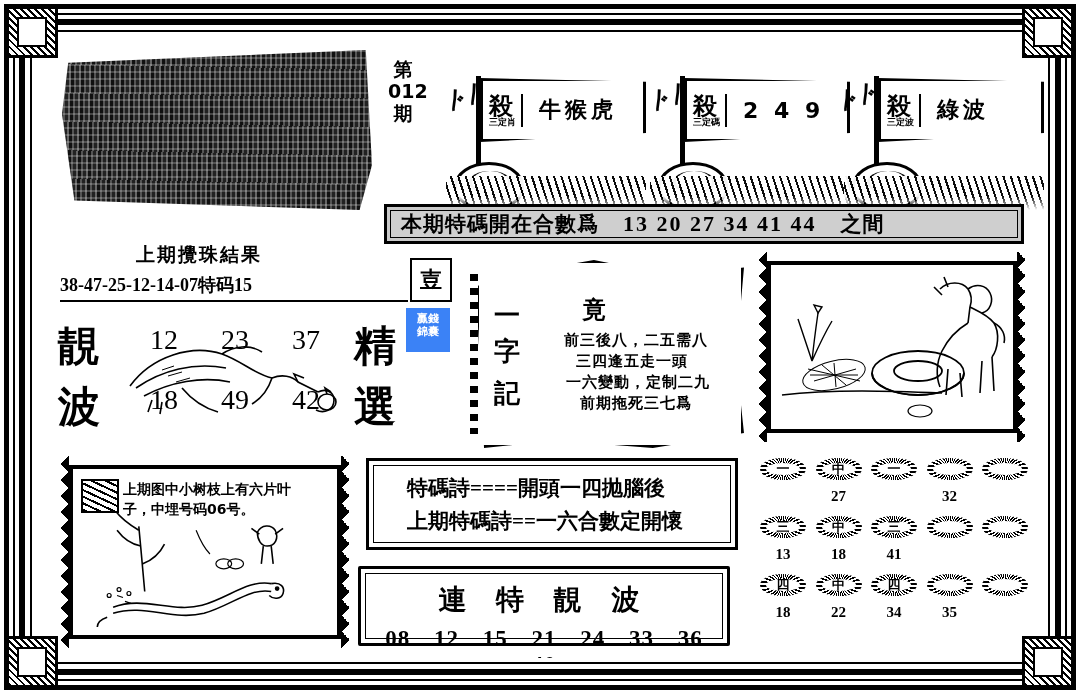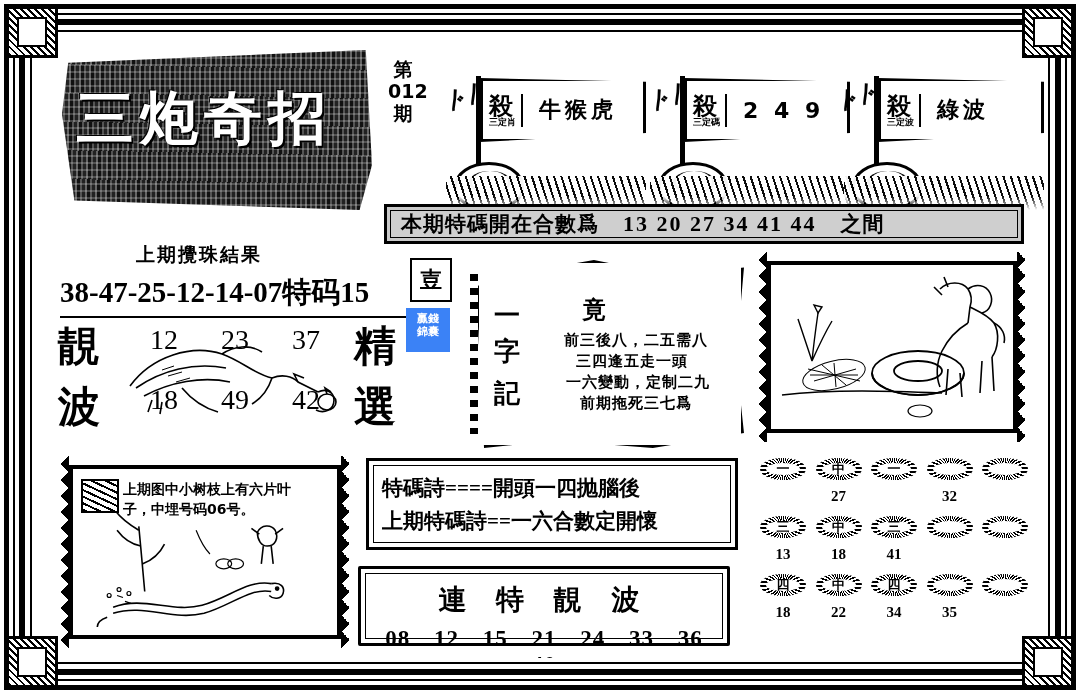--- a/index.html
+++ b/index.html
@@ -236,21 +236,21 @@
     left: 100px; top: 206px;
     font-size: 19px;
     font-weight: bold;
     letter-spacing: 2px;
   }
   .prev-nums {
     position: absolute;
     left: 24px; top: 237px;
     width: 348px;
     font-family: "Liberation Serif", serif;
-    font-size: 29px;
+    font-size: 18px;
     font-weight: bold;
     letter-spacing: 0px;
     border-bottom: 2px solid #000;
     padding-bottom: 3px;
     white-space: nowrap;
   }
 
   
   .bigchar {
     position: absolute;
@@ -432,20 +432,21 @@
     left: 4px; top: 4px; right: 4px; bottom: 4px;
     border: 1px solid #000;
     padding: 6px 8px;
     box-sizing: border-box;
   }
   .poem-box .row {
     font-size: 21px;
     font-weight: bold;
     white-space: nowrap;
     line-height: 33px;
+    margin-left: 25px;
   }
   .poem-box .row .eq { font-family: "Liberation Serif", serif; }
 
   
   .lt-box {
     position: absolute;
     left: 322px; top: 530px;
     width: 372px; height: 80px;
     border: 3px solid #000;
     background: #fff;
@@ -536,21 +537,20 @@
       <div class="corner-inner"></div>
     </div>
   <div class="corner br">
       <div class="corner-inner"></div>
     </div>
 
   <div class="canvas">
 
     <div class="title-block">
       <div class="brush-bg"></div>
-      <div class="title-text">三炮奇招</div>
     </div>
 
     <div class="issue">第012期</div>
 
     <div class="flag" style="left:418px; top:34px;">
       <div class="pole"></div>
       <div class="cloth">
         <div class="cloth-inner">
           <div class="kill">
             <span>殺</span>

